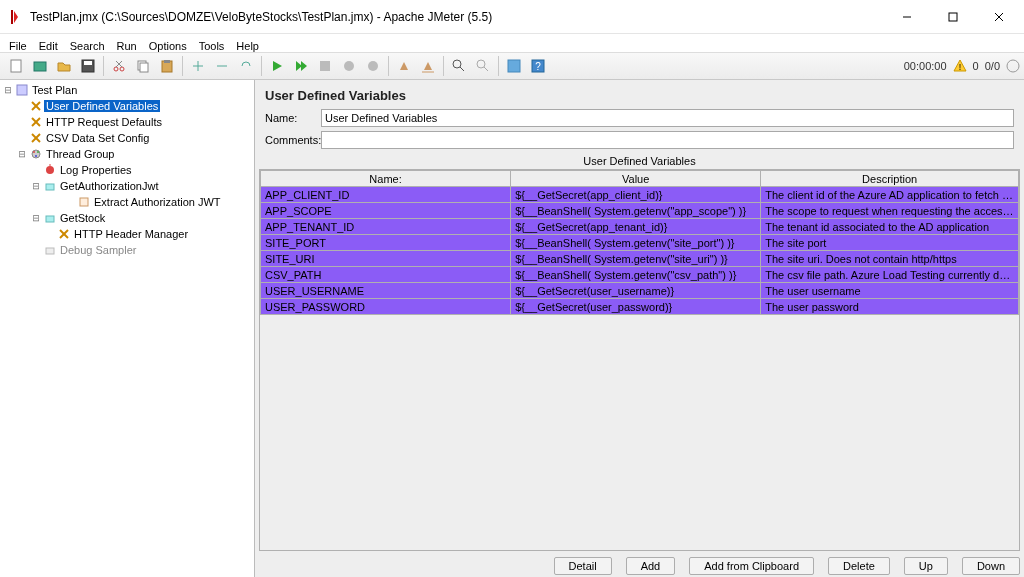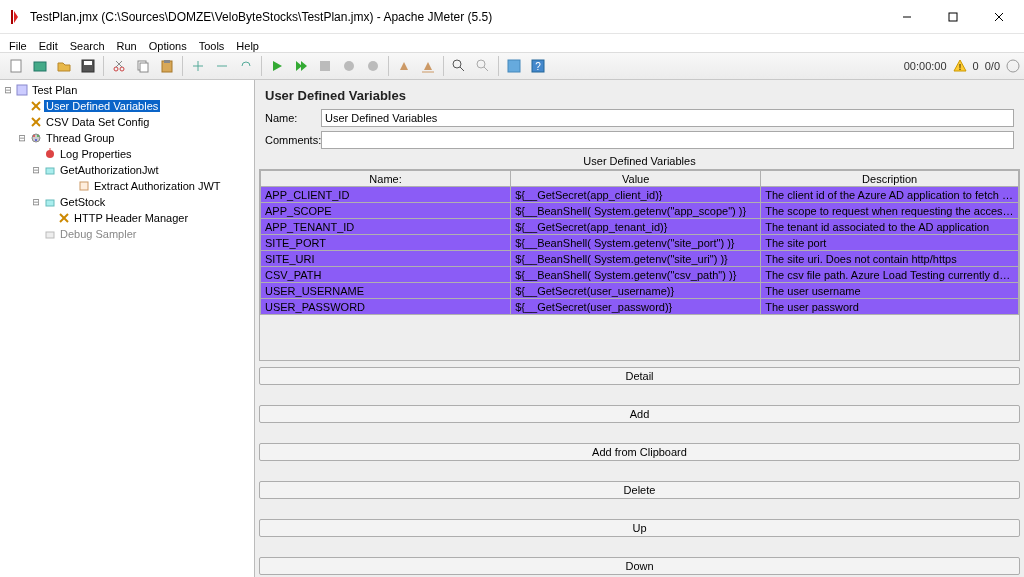--- a/index.html
+++ b/index.html
@@ -26,21 +26,21 @@
 .right { flex:1; background:#eee; display:flex; flex-direction:column; padding:4px; }
 .panel-title { font-size:13px; font-weight:bold; color:#222; padding:4px 6px; }
 .form-row { display:flex; align-items:center; padding:2px 6px; font-size:11px; }
 .form-row label { width:56px; }
 .form-row input { flex:1; height:18px; border:1px solid #a8a8a8; background:#fff; font-size:11px; padding:0 3px; }
 .section-title { text-align:center; font-size:11px; padding:4px 0 2px; }
 table { width:100%; border-collapse:collapse; font-size:11px; table-layout:fixed; }
 th, td { border:1px solid #b0b0b0; padding:1px 4px; height:16px; background:#8b5cf6; text-align:left; white-space:nowrap; overflow:hidden; text-overflow:ellipsis; }
 th { background:#eee; font-weight:normal; text-align:center; }
 .table-wrap { border:1px solid #b0b0b0; background:#eee; flex:1; overflow:hidden; }
-.btn-row { display:flex; gap:20px; justify-content:flex-end; padding:6px 0 2px;flex-direction:column; }
+.btn-row { display:flex; gap:14px; justify-content:flex-end; padding:6px 0 2px; }
 .btn-row button { font-size:11px; padding:2px 14px; background:#f3f3f3; border:1px solid #adadad; border-radius:2px; }
 svg { display:block; }
 </style>
 </head>
 <body>
 
 <div class="titlebar">
   <span class="app-icon">
     <svg width="16" height="16">
         <path d="M6 2 L10 8 L6 14 Z" fill="#d22"></path>
@@ -240,20 +240,29 @@
         </span>
       <span class="label">User Defined Variables</span>
     </div>
     <div class="tree-row" style="padding-left:28px">
       <span class="icon">
           <svg width="12" height="12">
             <line x1="2" y1="10" x2="10" y2="2" stroke="#c80" stroke-width="2"></line>
             <line x1="10" y1="10" x2="2" y2="2" stroke="#c80" stroke-width="2"></line>
           </svg>
         </span>
+      <span class="label">HTTP Request Defaults</span>
+    </div>
+    <div class="tree-row" style="padding-left:28px">
+      <span class="icon">
+          <svg width="12" height="12">
+            <line x1="2" y1="10" x2="10" y2="2" stroke="#c80" stroke-width="2"></line>
+            <line x1="10" y1="10" x2="2" y2="2" stroke="#c80" stroke-width="2"></line>
+          </svg>
+        </span>
       <span class="label">CSV Data Set Config</span>
     </div>
     <div class="tree-row" style="padding-left:16px">
       <span class="toggle">⊟</span>
       <span class="icon">
           <svg width="12" height="12">
             <circle cx="6" cy="6" r="4" fill="#ccc" stroke="#888"></circle>
             <circle cx="4" cy="4" r="1" fill="#d44"></circle>
             <circle cx="8" cy="4" r="1" fill="#4a4"></circle>
             <circle cx="6" cy="8" r="1" fill="#44d"></circle>

